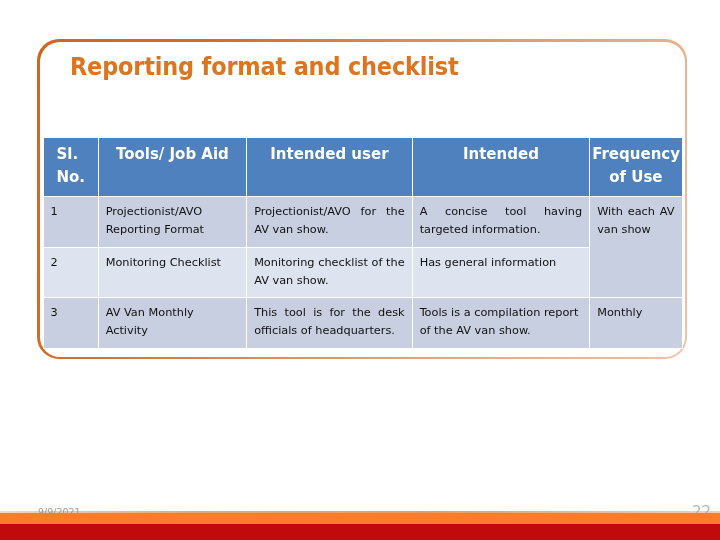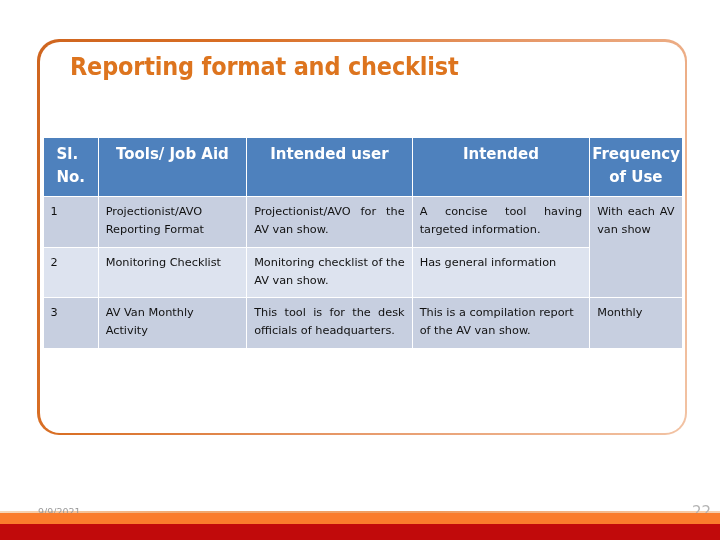--- a/index.html
+++ b/index.html
@@ -22,21 +22,21 @@
     height: 540px;
     background: #ffffff;
   }
 
   
   #content-frame {
     position: absolute;
     left: 37px;
     top: 39px;
     width: 650px;
-    height: 396px;
+    height: 320px;
     box-sizing: border-box;
     border-style: solid;
     border-width: 2.5px;
     border-image: linear-gradient(120deg, #d2661f 0%, #d2661f 28%, #e79a6b 62%, #f0bb9b 100%) 1;
     border-radius: 0;
   }
   
   #content-frame {
     border: none;
     background:
@@ -197,21 +197,21 @@
           <tr class="row-b">
             <td class="num">2</td>
             <td>Monitoring Checklist</td>
             <td class="justify">Monitoring checklist of the AV van show.</td>
             <td>Has general information</td>
           </tr>
           <tr class="row-a">
             <td class="num">3</td>
             <td>AV Van Monthly Activity</td>
             <td class="justify">This tool is for the desk officials of headquarters.</td>
-            <td>This is a compilation report of the AV van show.</td>
+            <td>Tools is a compilation report of the AV van show.</td>
             <td class="cell-freq">Monthly</td>
           </tr>
         </tbody>
       </table>
 
     </div>
   </div>
 
   <div id="footer-rule"></div>
   <div id="footer-date">9/9/2021</div>

